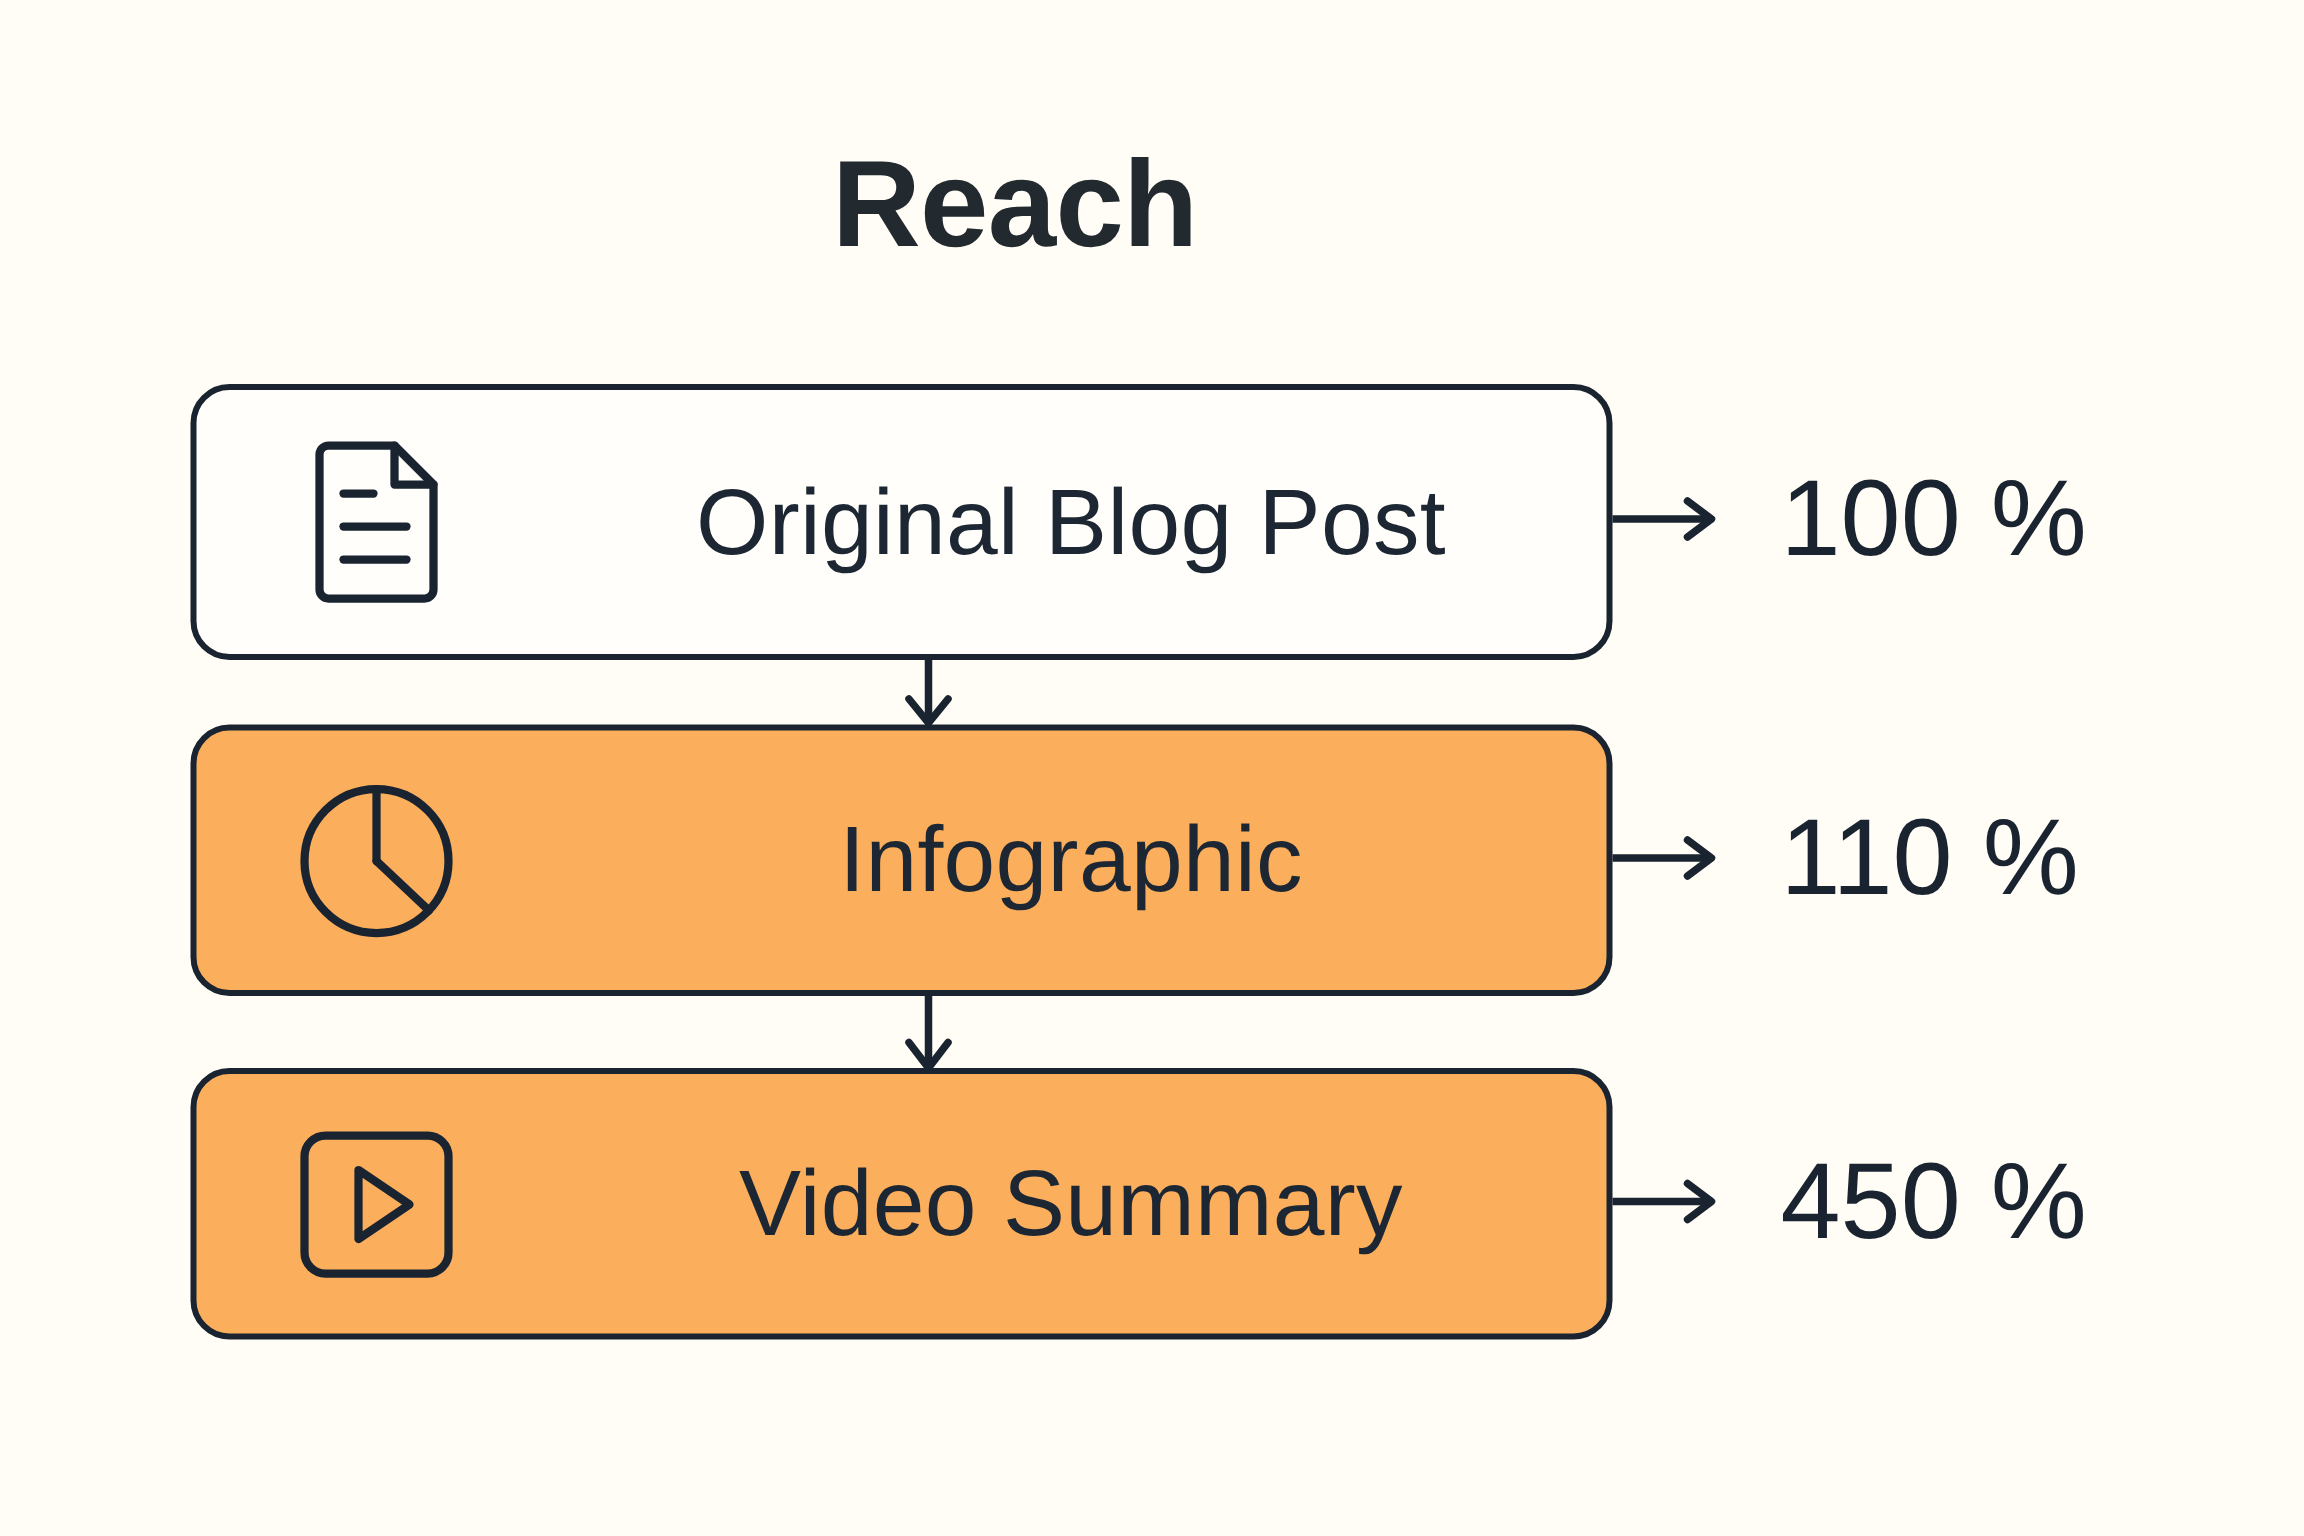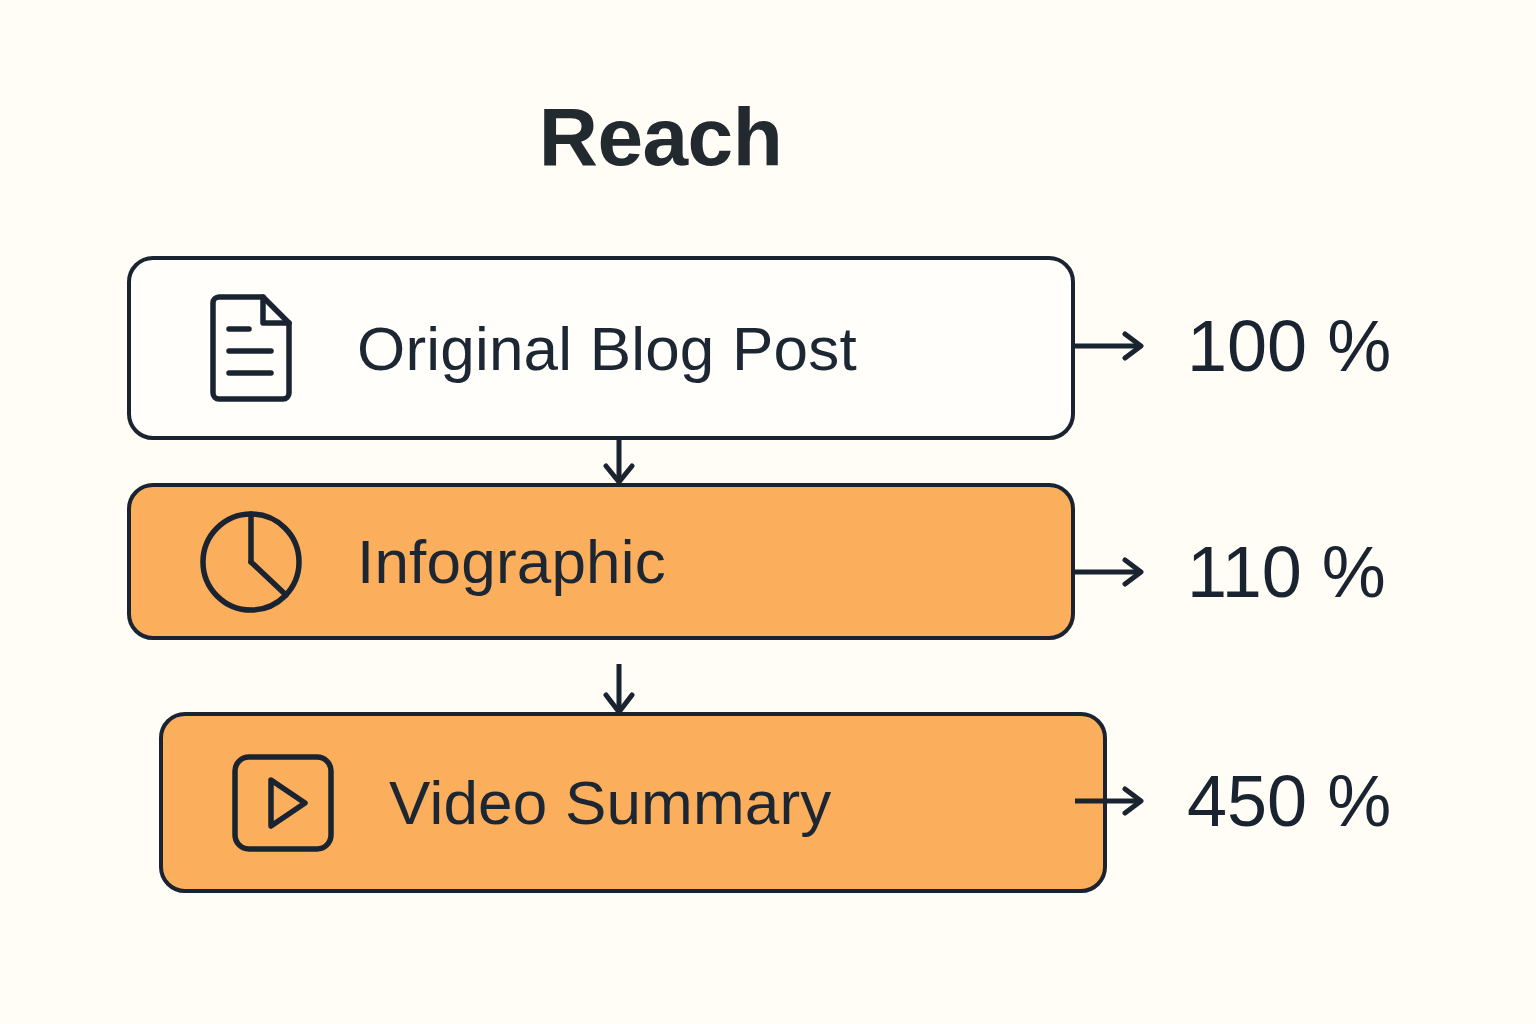--- a/index.html
+++ b/index.html
@@ -15,21 +15,21 @@
   }
   #stage {
     position: relative;
     width: 1536px;
     height: 1024px;
   }
 
   
   .title {
     position: absolute;
-    left: 0;
+    left: 16px;
     top: 96px;
     width: 1321px;
     text-align: center;
     font-size: 82px;
     font-weight: 700;
     letter-spacing: -0.5px;
     color: #222A2F;
     line-height: 1;
   }
 
@@ -66,20 +66,21 @@
   .icon-slot svg { display: block; overflow: visible; }
 
   .box-label {
     flex: 1 1 auto;
     margin-left: 58px;
     font-size: 62px;
     font-weight: 400;
     color: #1D2733;
     letter-spacing: 0.2px;
     white-space: nowrap;
+    text-align: center;
   }
 
   
   .metric {
     position: absolute;
     left: 1075px;
     display: flex;
     align-items: center;
     height: 0;
   }
@@ -133,21 +134,21 @@
     <span class="value">100 %</span>
   </div>
 
   <div class="connector" style="top:440px;">
     <svg width="36" height="44" viewBox="0 0 36 44" fill="none" stroke="#1A2430" stroke-width="5" stroke-linecap="round" stroke-linejoin="round">
       <path d="M18 0 L18 40"></path>
       <path d="M5 26 L18 42 L31 26"></path>
     </svg>
   </div>
 
-  <div class="row" style="top:483px;height:157px;">
+  <div class="row" style="top:483px;height:181px;">
     <div class="box accent">
       <div class="icon-slot">
         <svg width="106" height="106" viewBox="0 0 106 106" fill="none" stroke="#1A2430" stroke-width="5.5" stroke-linecap="round" stroke-linejoin="round">
           <circle cx="53" cy="53" r="48"></circle>
           <path d="M53 53 L53 5"></path>
           <path d="M53 53 L88 86"></path>
         </svg>
       </div>
       <div class="box-label">Infographic</div>
     </div>
@@ -163,21 +164,21 @@
     <span class="value">110 %</span>
   </div>
 
   <div class="connector" style="top:664px;">
     <svg width="36" height="50" viewBox="0 0 36 50" fill="none" stroke="#1A2430" stroke-width="5" stroke-linecap="round" stroke-linejoin="round">
       <path d="M18 0 L18 46"></path>
       <path d="M5 31 L18 48 L31 31"></path>
     </svg>
   </div>
 
-  <div class="row" style="top:712px;height:181px;margin-left:32px;">
+  <div class="row" style="top:712px;height:181px;">
     <div class="box accent">
       <div class="icon-slot">
         <svg width="104" height="100" viewBox="0 0 104 100" fill="none" stroke="#1A2430" stroke-width="5.5" stroke-linecap="round" stroke-linejoin="round">
           <rect x="4" y="4" width="96" height="92" rx="14" ry="14"></rect>
           <path d="M40 27 L74 50 L40 73 Z"></path>
         </svg>
       </div>
       <div class="box-label">Video Summary</div>
     </div>
   </div>

